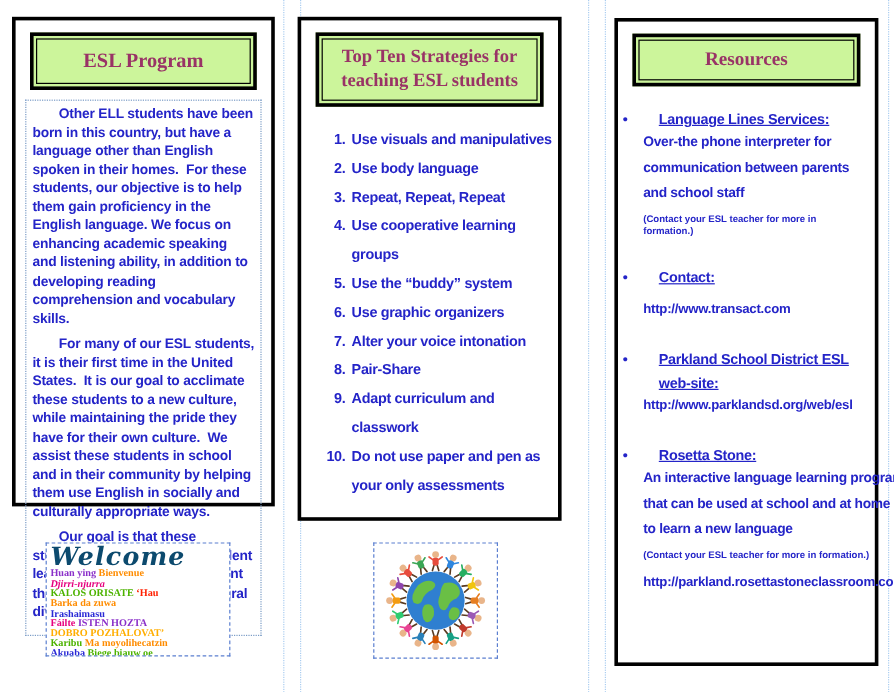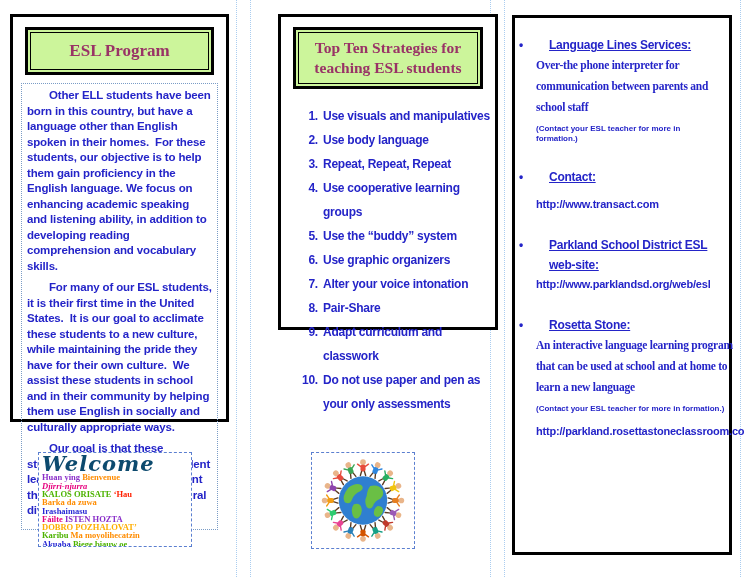--- a/index.html
+++ b/index.html
@@ -6,41 +6,41 @@
     --hdr-fill:#ccf59b; --hdr-text:#993366; --body-blue:#2424c8;
     --panel-border:#000000; --textbox-border:#7a9cc6; --guide:#aacdf0;
   }
   html,body{margin:0;padding:0;}
   body{width:745px;height:577px;background:#ffffff;position:relative;overflow:hidden;
        font-family:"Liberation Sans",sans-serif;}
   .page{position:absolute;inset:0;background:#fff;}
   .vguide{position:absolute;top:0;bottom:0;width:0;border-left:1px dotted var(--guide);}
   .panel{position:absolute;background:#fff;border:3px solid var(--panel-border);box-sizing:border-box;}
   .panel.left{left:10px;top:14px;width:219px;height:408px;}
-  .panel.middle{left:278px;top:14px;width:220px;height:316px;}
+  .panel.middle{left:248px;top:14px;width:220px;height:420px;}
   .panel.right{left:512px;top:15px;width:220px;height:540px;}
   .hdr-outer{margin:10px 12px 0;border:3px solid #000;background:var(--hdr-fill);padding:2px;}
   .hdr-inner{border:1px solid #000;background:var(--hdr-fill);text-align:center;
              font-family:"Liberation Serif",serif;font-weight:bold;color:var(--hdr-text);
              font-size:17px;padding:8px 2px;}
   .panel.middle .hdr-inner{font-size:15.5px;padding:5px 2px;line-height:1.3;}
   .panel.right .hdr-inner{font-size:16px;padding:7px 2px;}
   .textbox{margin:8px 8px 0;border:1px dotted var(--textbox-border);padding:4px 5px;
            font-weight:bold;color:var(--body-blue);font-size:11.5px;line-height:15.5px;
            letter-spacing:-0.15px;}
   .textbox p{margin:0 0 6px;text-indent:22px;white-space:pre-wrap;}
   ol.strategies{margin:15px 2px 0 0;color:var(--body-blue);
                 font-weight:bold;font-size:12px;letter-spacing:-0.25px;}
   ol.strategies li{line-height:24px;padding-left:2px;}
   .resources{margin:17px 6px 0 4px;color:var(--body-blue);font-weight:bold;}
   .resource{display:flex;margin-bottom:23px;}
   .resource .bullet{width:17px;flex:none;font-size:12px;line-height:20px;}
   .resource .rcontent{flex:1;}
   .resource-title{font-size:12px;text-decoration:underline;line-height:20px;letter-spacing:-0.25px;margin-left:13px;}
-  .resource-desc{font-size:11.5px;line-height:21px;letter-spacing:-0.25px;font-family:Liberation Serif, serif;}
+  .resource-desc{font-size:11.5px;line-height:21px;letter-spacing:-0.25px;}
   .resource-note{font-size:8px;line-height:10px;margin-top:6px;letter-spacing:0;}
   .resource-link{font-size:11px;line-height:15px;margin-top:2px;letter-spacing:-0.2px;cursor:pointer;}
   .resource-link.spaced{margin-top:10px;}
   .welcome{position:absolute;left:25px;top:435px;width:154px;height:95px;
            border:1px dashed #5b7fd0;background:#fff;overflow:hidden;padding:1px 3px;box-sizing:border-box;}
   .welcome-line{font-family:"Liberation Serif",serif;font-weight:bold;font-size:8.5px;
                 line-height:8.3px;white-space:nowrap;}
   .welcome-line.big{font-family:"DejaVu Serif",serif;font-style:italic;letter-spacing:1px;}
   .globe-box{position:absolute;left:311px;top:452px;width:104px;height:97px;
              border:1px dashed #5b7fd0;background:#fff;box-sizing:border-box;}
@@ -132,20 +132,23 @@
         <use href="#kid" transform="rotate(225 50 52)" color="#e84393"></use>
         <use href="#kid" transform="rotate(247.5 50 52)" color="#2ecc71"></use>
         <use href="#kid" transform="rotate(270 50 52)" color="#f39c12"></use>
         <use href="#kid" transform="rotate(292.5 50 52)" color="#8e44ad"></use>
         <use href="#kid" transform="rotate(315 50 52)" color="#e74c3c"></use>
         <use href="#kid" transform="rotate(337.5 50 52)" color="#3aa655"></use>
       </svg>
   </div>
 
   <section class="panel right">
+    <div class="hdr-outer">
+      <div class="hdr-inner">Resources</div>
+    </div>
     <div class="resources">
         <div class="resource">
           <span class="bullet">•</span>
           <div class="rcontent">
             <div class="resource-title">Language Lines Services:</div>
             <div class="resource-desc">Over-the phone interpreter for communication between parents and school staff</div>
             <div class="resource-note">(Contact your ESL teacher for more in formation.)</div>
           </div>
         </div>
         <div class="resource">

